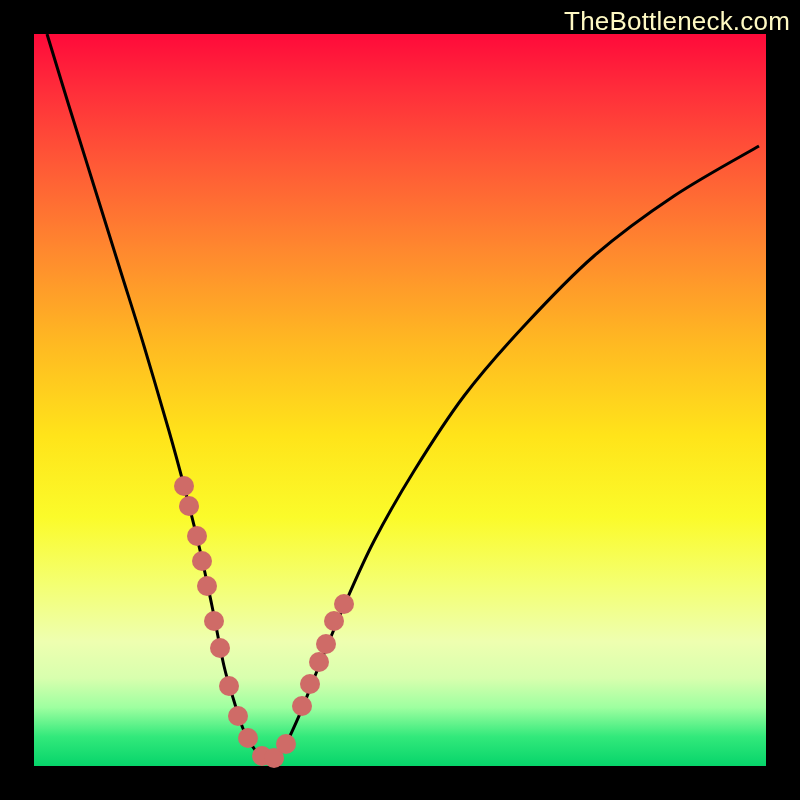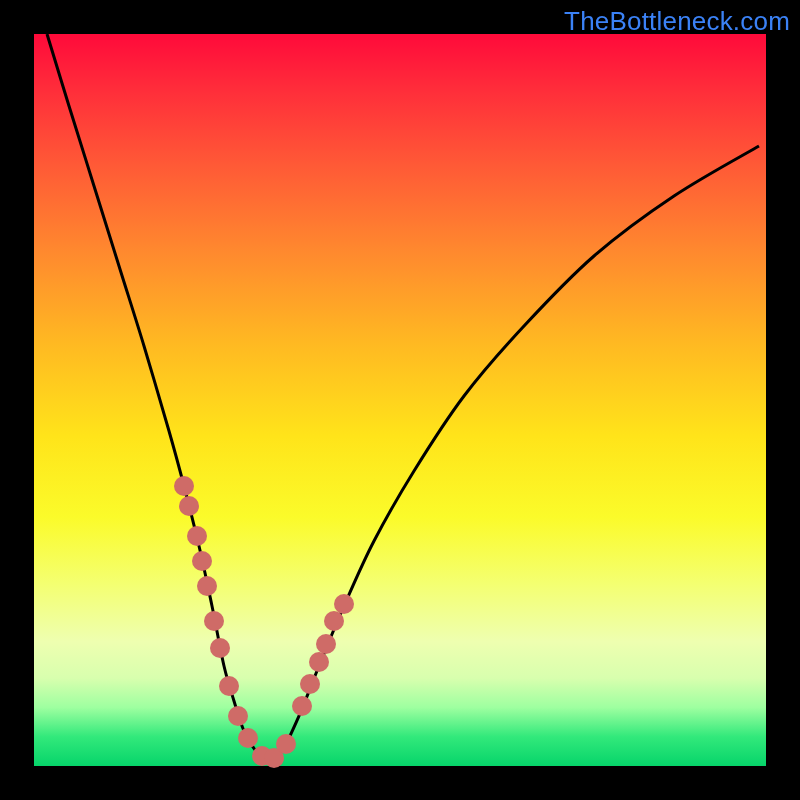--- a/index.html
+++ b/index.html
@@ -29,21 +29,21 @@
       #eeffb0 83%,
       #d8ffae 88%,
       #9effa0 92%,
       #32e97b 96%,
       #06d46a 100%);
   }
   .watermark {
     position: absolute;
     right: 10px;
     top: 6px;
-    color: #3b82f6;
+    color: #fef9c3;
     font-size: 26px;
     font-weight: 500;
     letter-spacing: 0.2px;
   }
   svg {
     position: absolute;
     left: 34px;
     top: 34px;
     width: 732px;
     height: 732px;

